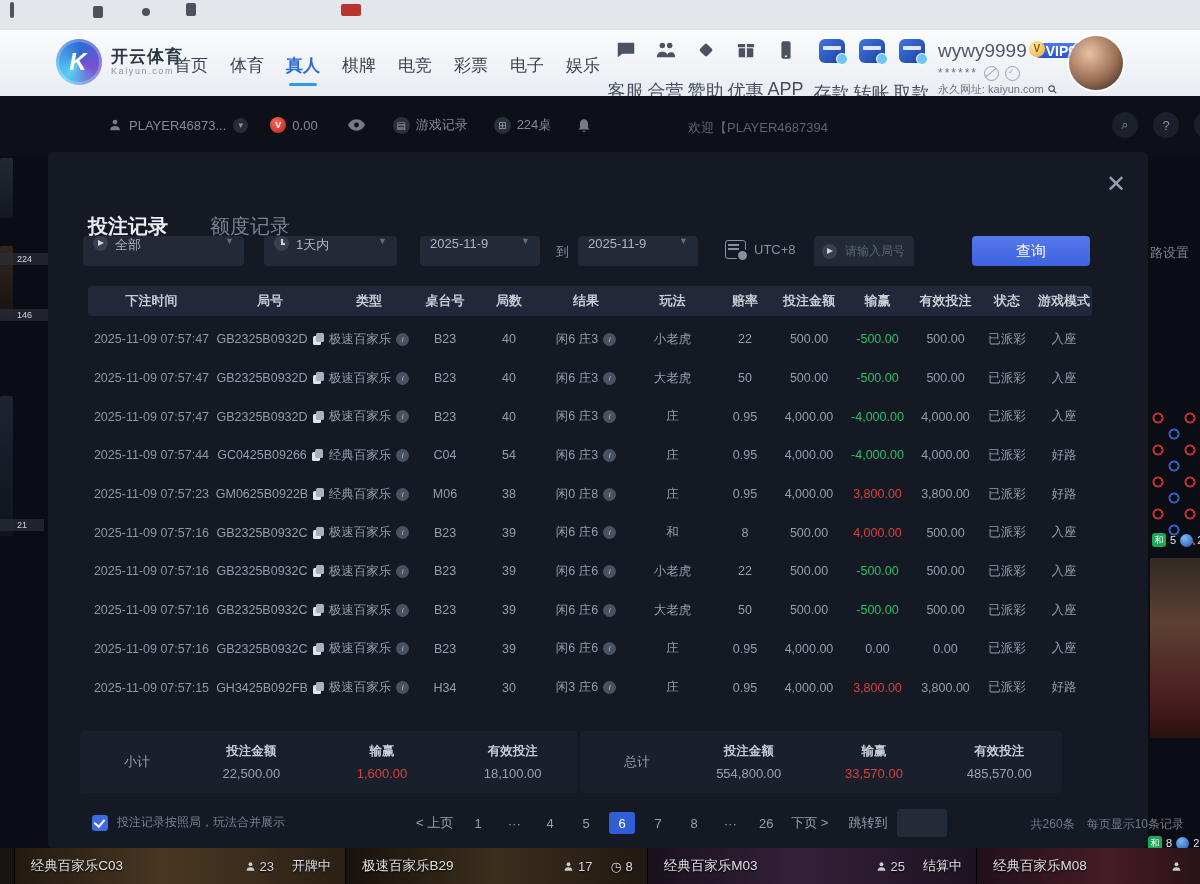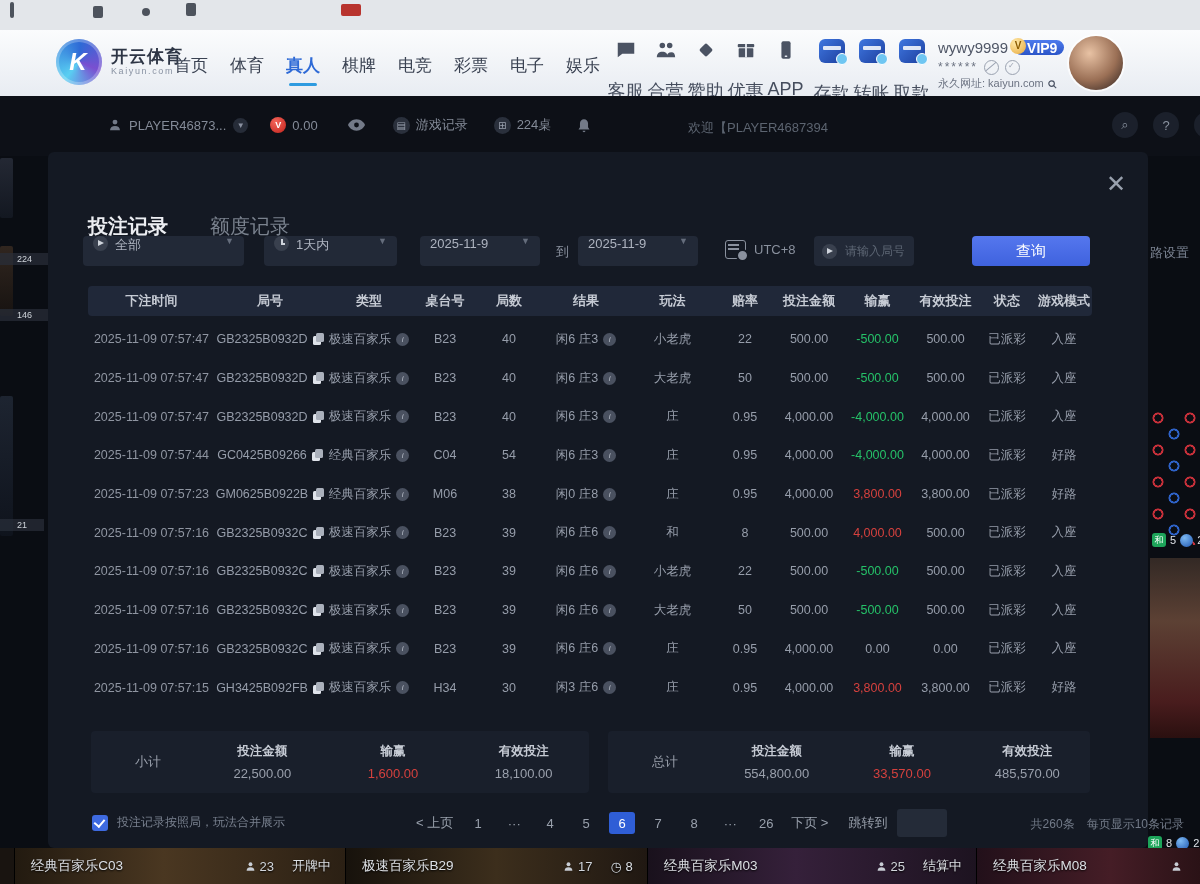--- a/index.html
+++ b/index.html
@@ -31,21 +31,21 @@
   .q-item svg{width:22px;height:22px;fill:#4b5363;}
   .q-label{font-size:18px;color:#454d5d;margin-top:18px;white-space:nowrap;}
   .wallet{position:absolute;left:812px;top:9px;display:flex;gap:1px;}
   .w-item{width:39px;display:flex;flex-direction:column;align-items:center;cursor:pointer;position:relative;}
   .w-icon{width:26px;height:24px;border-radius:6px;background:linear-gradient(135deg,#3f77e0,#1d3f9e);position:relative;}
   .w-icon::after{content:"";position:absolute;left:4px;top:7px;width:18px;height:4px;background:rgba(255,255,255,.85);border-radius:1px;}
   .w-badge{position:absolute;right:3px;top:14px;width:10px;height:10px;border-radius:50%;
            background:#6fc6f2;border:1px solid #fff;}
   .user-block{position:absolute;left:938px;top:7px;font-size:12px;color:#6c7382;line-height:1.45;}
   .ub-row1{display:flex;align-items:center;gap:6px;}
-  .ub-name{font-size:15px;color:#4f5666;}
+  .ub-name{font-size:19px;color:#4f5666;}
   .vip{display:inline-flex;align-items:center;height:15px;border-radius:8px;
        background:linear-gradient(180deg,#4d7bed,#2b55c8);color:#fff;font-size:14px;font-weight:bold;
        padding:0 7px 0 13px;position:relative;}
   .vip::before{content:"V";position:absolute;left:-4px;top:-2px;width:16px;height:16px;border-radius:50%;
        background:radial-gradient(circle at 35% 30%,#ffe9a8,#e8a93b);color:#8a5a00;font-size:10px;
        display:flex;align-items:center;justify-content:center;font-weight:bold;}
   .ub-row2{display:flex;align-items:center;gap:6px;letter-spacing:2px;}
   .mini-ic{width:13px;height:13px;border-radius:50%;border:1.3px solid #9aa2b0;display:inline-block;position:relative;letter-spacing:0;}
   .mini-ic.slash::after{content:"";position:absolute;left:-1px;top:5px;width:14px;height:1.4px;background:#9aa2b0;transform:rotate(-40deg);}
   .mini-ic.check::after{content:"✓";position:absolute;left:2px;top:-1px;font-size:8px;color:#9aa2b0;}
@@ -126,22 +126,22 @@
   .cell.time{color:#8f95a1;}
   .cell .green{color:#25c168;}
   .cell .red{color:#d5413e;}
   .copy-ic{width:11px;height:12px;position:relative;display:inline-block;cursor:pointer;flex:0 0 11px;}
   .copy-ic::before{content:"";position:absolute;left:0;bottom:0;width:8px;height:9px;background:#dfe3ea;border-radius:1.5px;}
   .copy-ic::after{content:"";position:absolute;right:0;top:0;width:8px;height:9px;background:#aab0bb;border-radius:1.5px;}
   .info-dot{width:13px;height:13px;border-radius:50%;background:#4a5160;color:#b9bfca;font-size:8px;font-style:italic;
             display:inline-flex;align-items:center;justify-content:center;cursor:pointer;flex:0 0 13px;}
 
   .sum-box{position:absolute;top:579px;height:62px;background:#191f2b;border-radius:4px;display:flex;align-items:center;}
-  .sum-box.left{left:43px;width:498px;}
-  .sum-box.right{left:560px;width:482px;justify-content:center;}
+  .sum-box.left{left:32px;width:498px;}
+  .sum-box.right{left:532px;width:482px;justify-content:center;}
   .sum-label{font-size:13px;color:#9aa0ac;margin-left:44px;width:62px;}
   .sum-group{flex:1;text-align:center;}
   .sum-h{font-size:12.5px;color:#c6cbd4;font-weight:bold;}
   .sum-v{font-size:13px;color:#9aa0ac;margin-top:6px;}
   .sum-v.red{color:#d5413e;}
 
   .m-footer{position:absolute;left:4px;top:658px;width:1176px;height:32px;}
   .merge{position:absolute;left:40px;top:4px;display:flex;align-items:center;gap:9px;}
   .cbox{width:16px;height:16px;border-radius:3px;background:#3e6ae0;position:relative;cursor:pointer;}
   .cbox::after{content:"";position:absolute;left:4px;top:2px;width:5px;height:8px;border:solid #fff;border-width:0 2px 2px 0;transform:rotate(40deg);}

